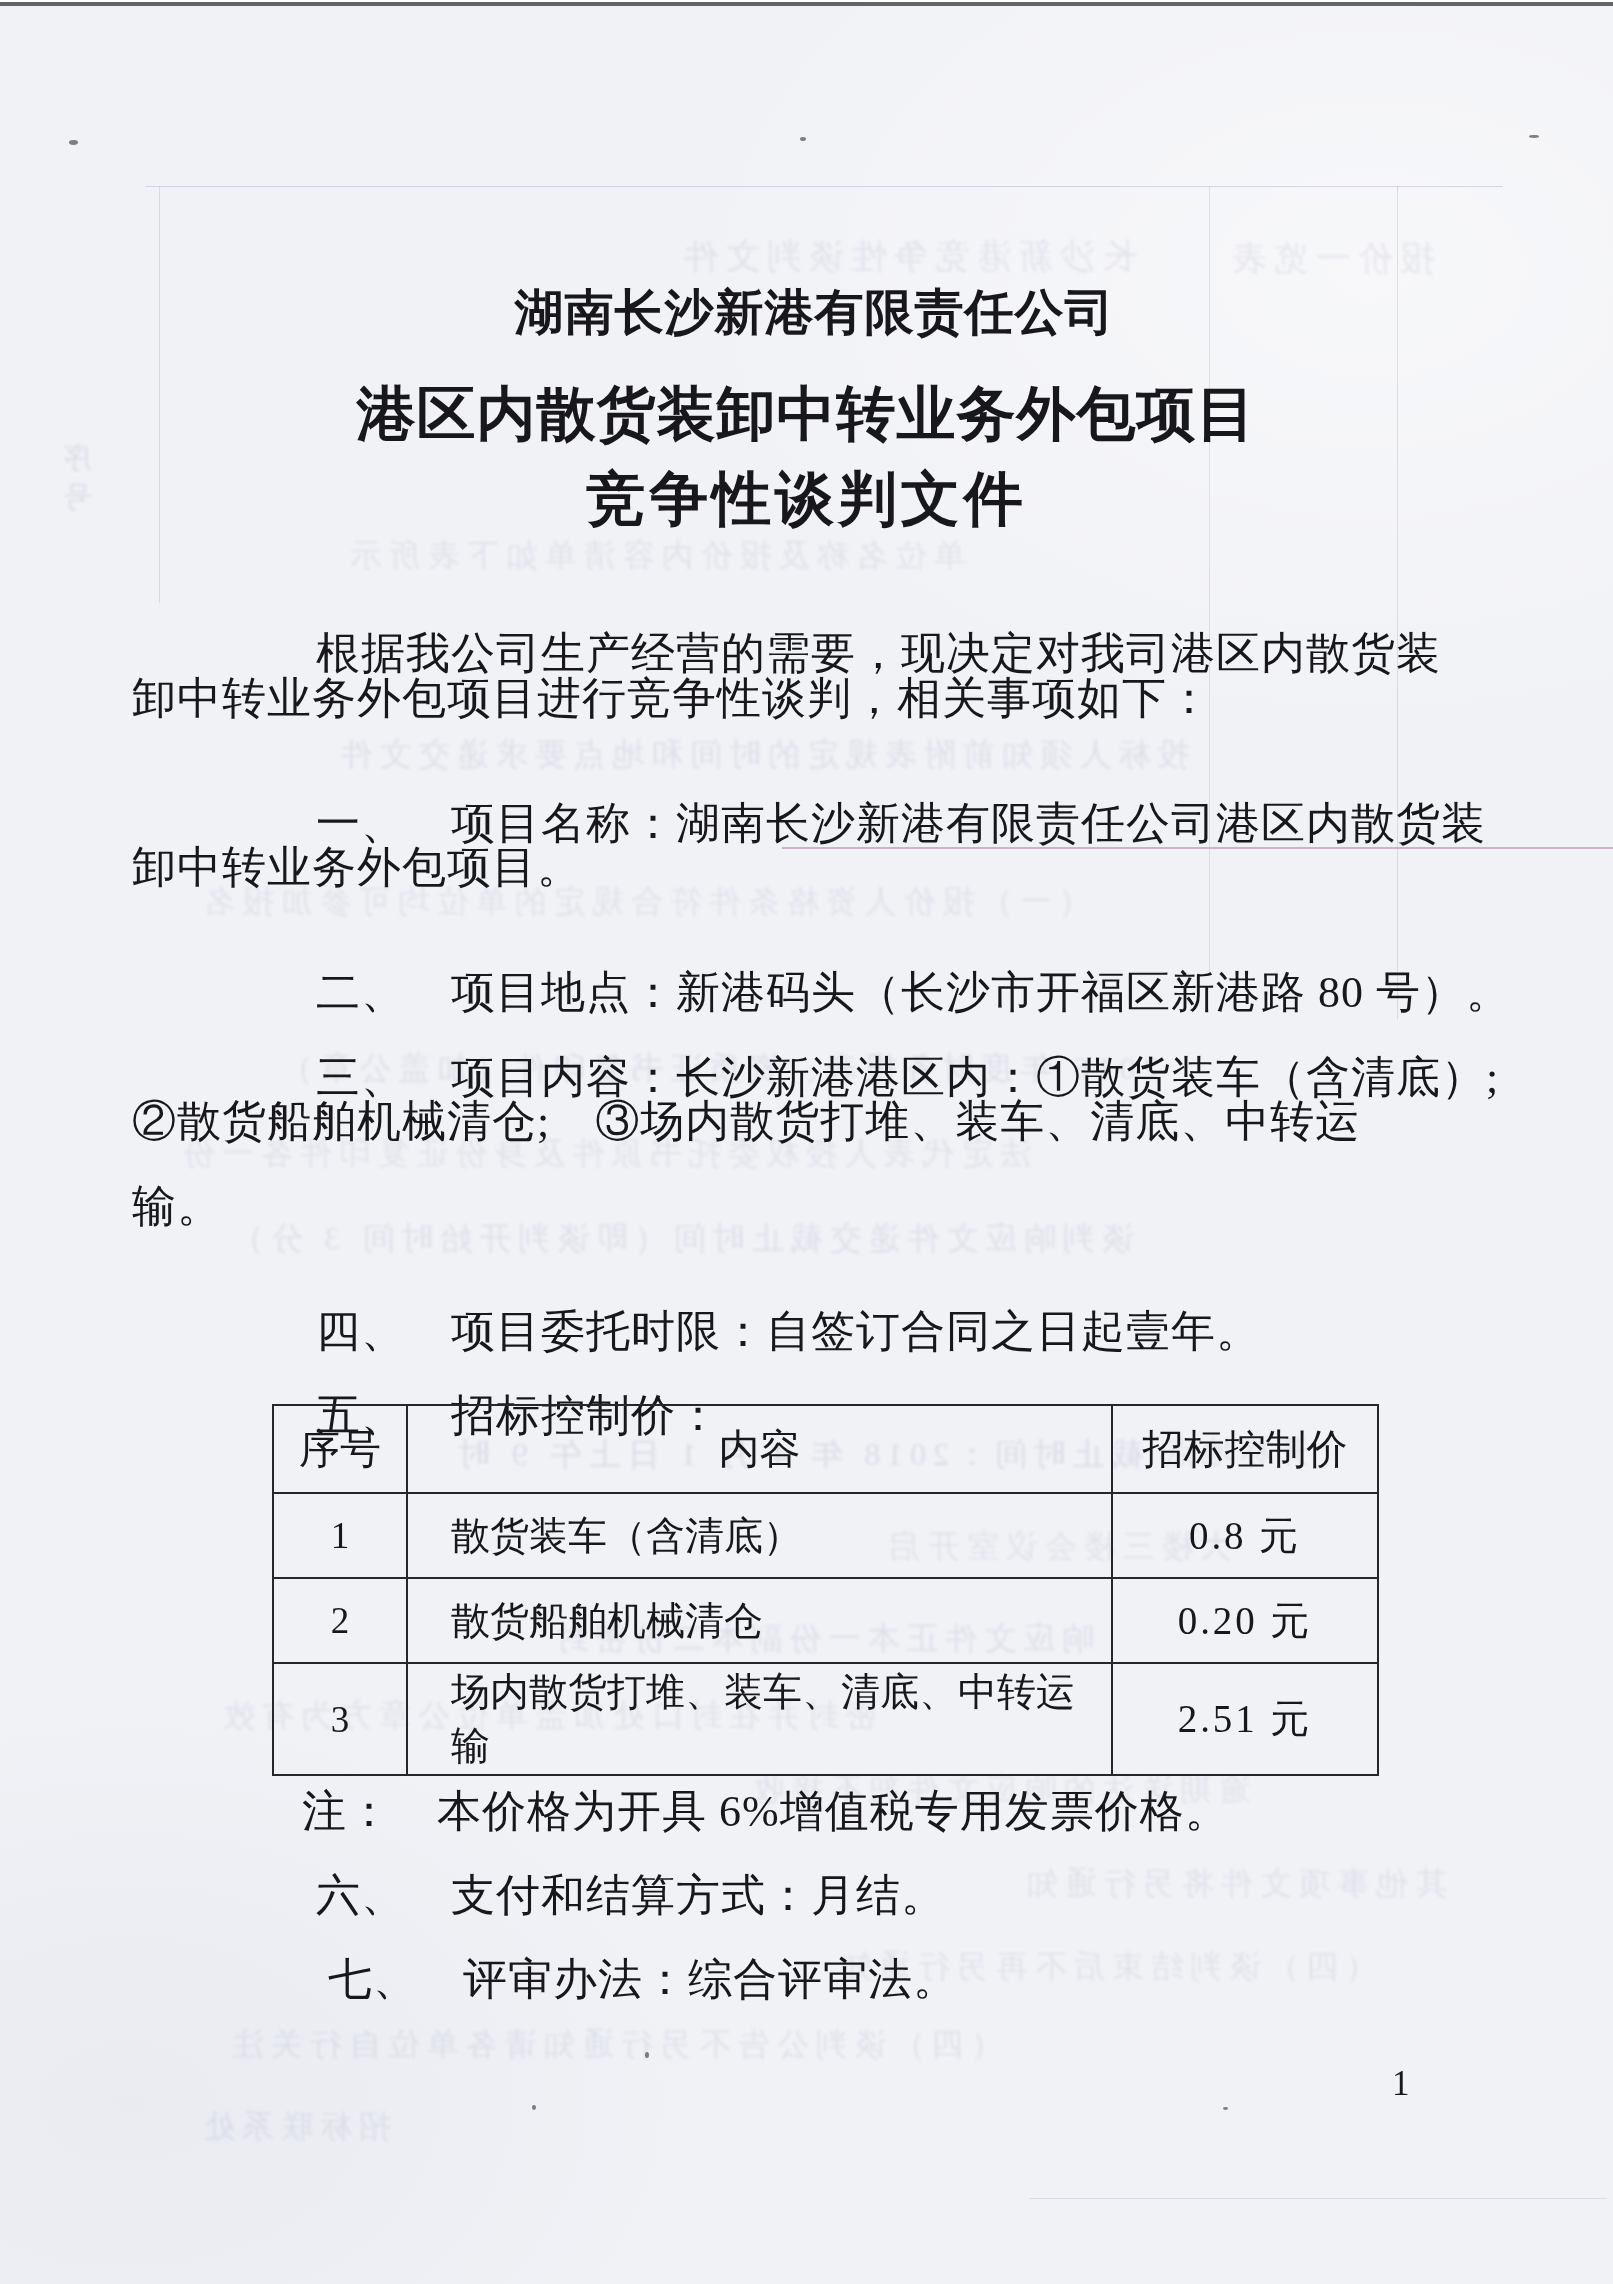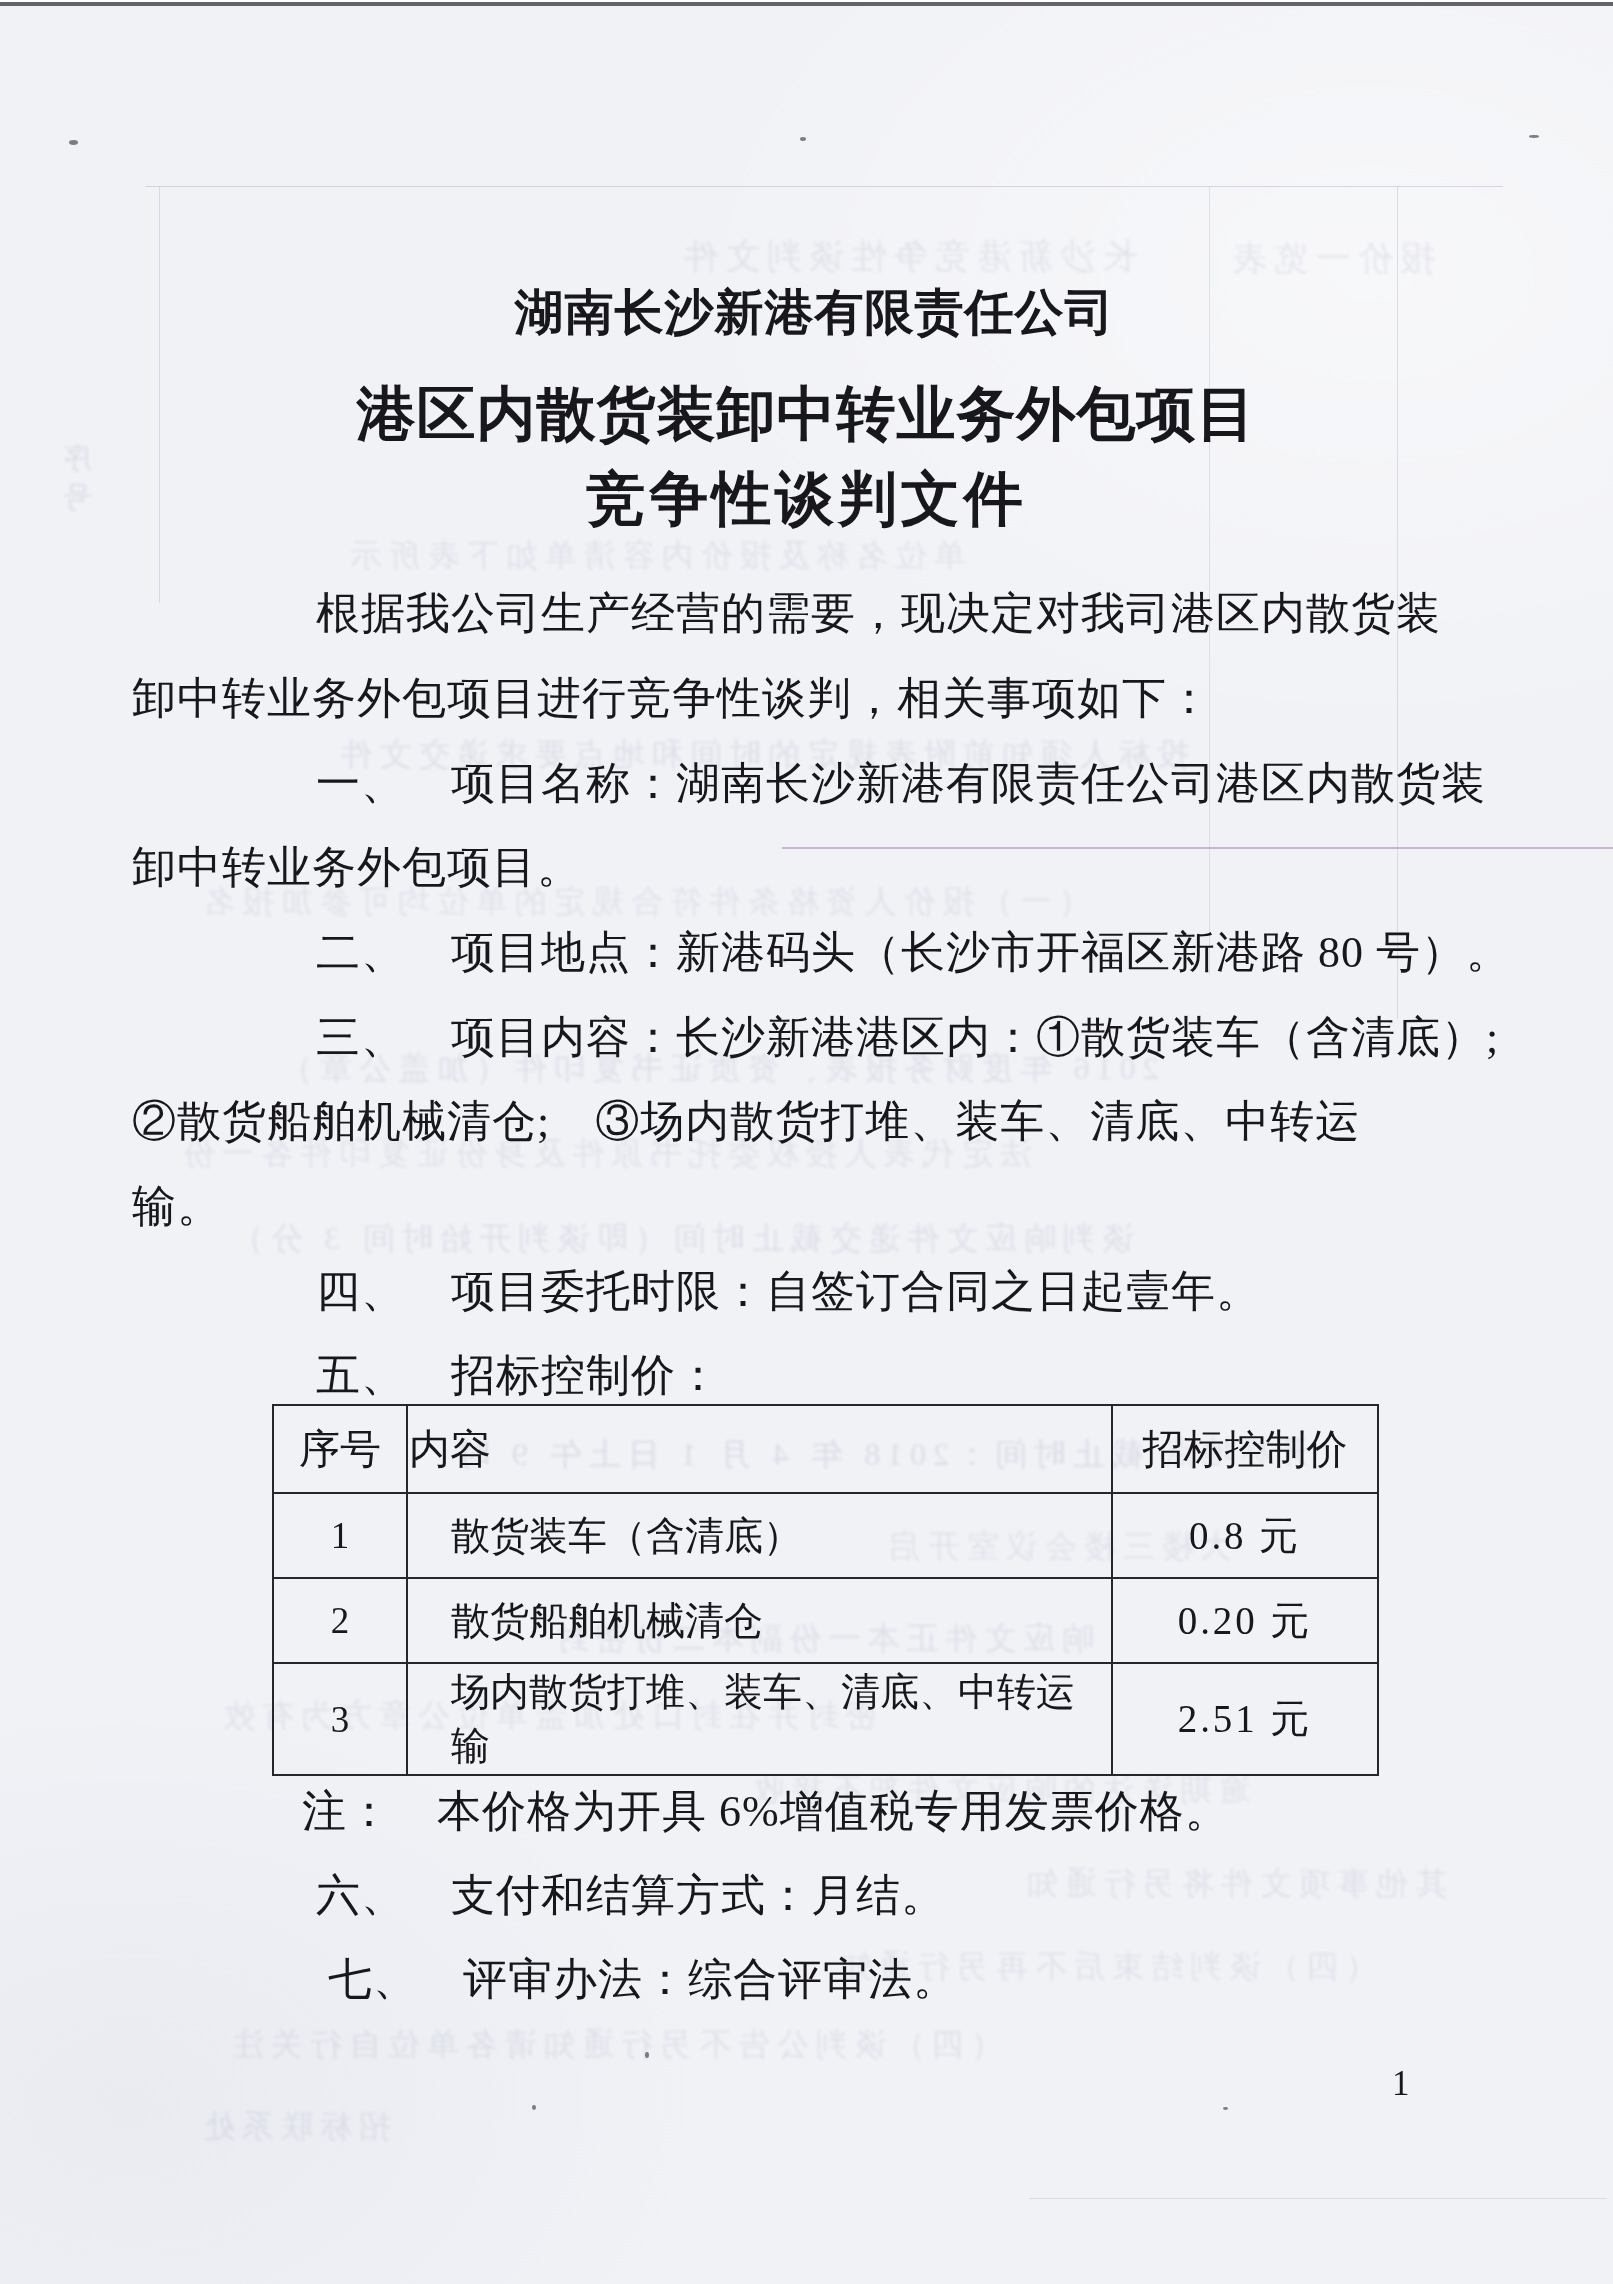--- a/index.html
+++ b/index.html
@@ -19,31 +19,31 @@
   .top-edge2{position:absolute;left:0;top:0;width:1613px;height:2px;background:#ffffff;}
 
   
   .title{position:absolute;left:0;width:1613px;text-align:center;font-weight:bold;white-space:pre;}
   .title-company{top:280px;font-size:49px;letter-spacing:1px;padding-left:8px;}
   .title-project{top:375px;font-size:59px;letter-spacing:1px;}
   .title-doctype{top:460px;font-size:59px;letter-spacing:3.9px;}
 
   
   .bline{position:absolute;left:132px;font-size:44px;letter-spacing:1px;white-space:pre;}
-  .bline.ind{left:316px;}
+  .bline.ind{left:316px;margin-top:40px;}
 
   
   .ktable{position:absolute;left:272px;top:1404px;width:1093px;height:345px;
           border-collapse:collapse;table-layout:fixed;}
   .ktable td,.ktable th{border:2.9px solid #26262c;font-weight:normal;overflow:hidden;}
   .ktable tr.hd{height:88px;}
   .ktable tr.rw{height:85px;}
   .c-num{width:130px;text-align:center;font-size:41px;}
   .c-content{width:701px;font-size:41px;}
-  .hd .c-content{text-align:left;}
+  .hd .c-content{text-align:center;}
   .rw .c-content{text-align:left;padding-left:43px;font-size:39px;}
   .c-price{width:262px;text-align:center;font-size:41px;}
   .rw .c-price{font-size:39px;letter-spacing:2.9px;}
   .rw .c-num{font-size:37px;}
 
   
   .pagenum{position:absolute;left:1392px;top:2064px;font-size:35px;}
 
   
   .ghost{position:absolute;color:#545e8e;transform:scaleX(-1);

